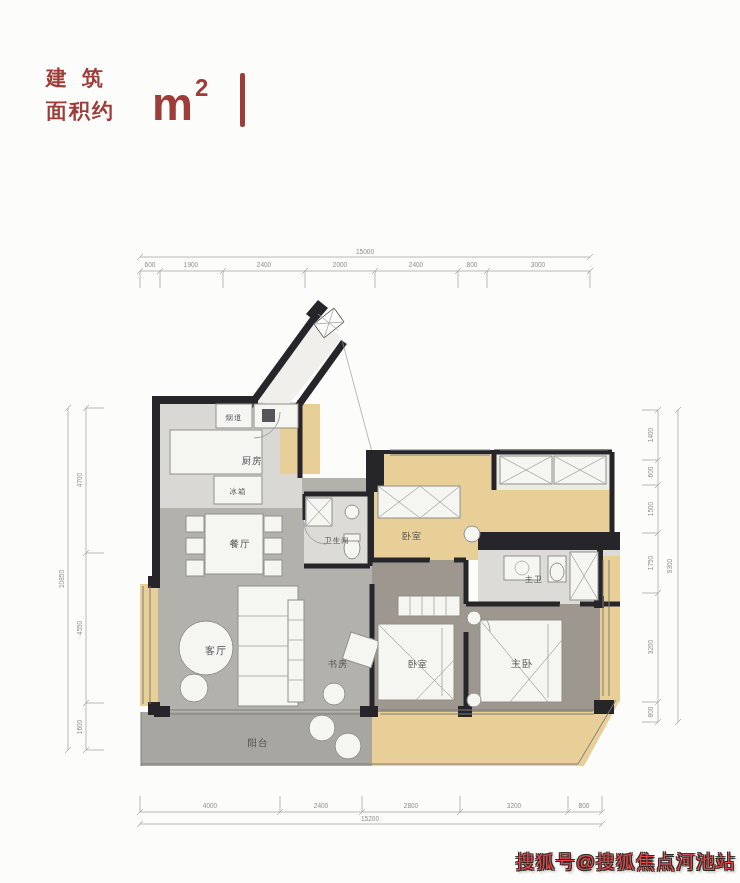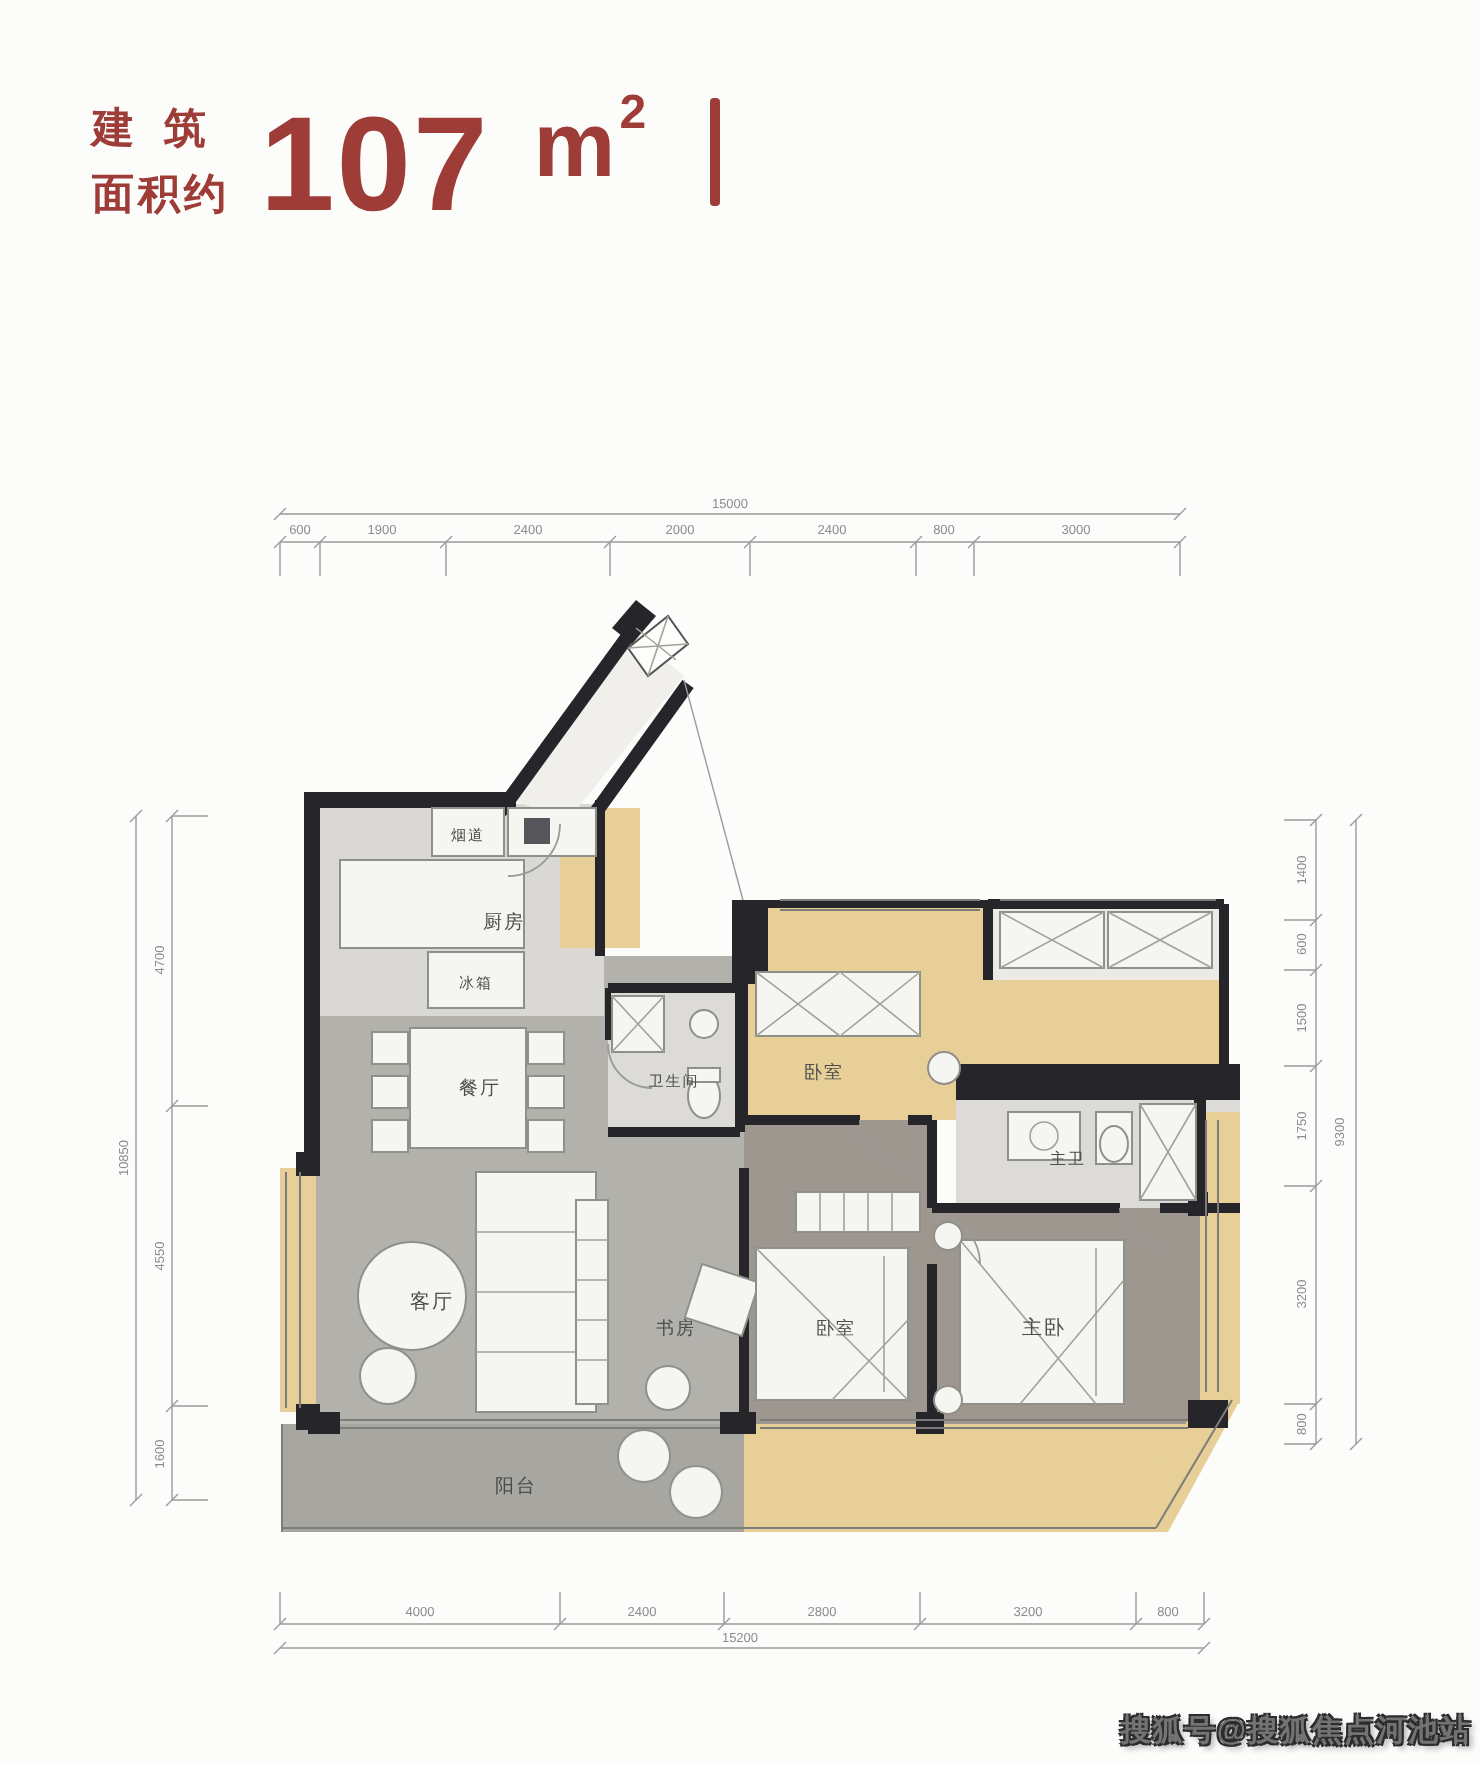--- a/index.html
+++ b/index.html
@@ -3,22 +3,22 @@
 <meta charset="utf-8">
 <style>
   html,body{margin:0;padding:0;background:#e9e9e9;}
   #page{
     position:relative;width:740px;height:883px;margin:0 auto;
     background:#fcfcfb;overflow:hidden;
     font-family:"Liberation Sans","DejaVu Sans",sans-serif;
   }
   
   .header{
-    position:absolute;top:49px;left:46px;right:10px;
-    display:flex;align-items:flex-start;color:var(--accent,#9e3c38);
+    position:absolute;top:62px;left:46px;right:10px;
+    display:flex;align-items:flex-end;color:var(--accent,#9e3c38);
   }
   .hdr-prefix{font-size:21px;font-weight:700;line-height:1.55;margin-right:12px;white-space:nowrap;}
   .hdr-prefix .l1{letter-spacing:15px;}
   .hdr-prefix .l2{letter-spacing:2px;}
   .hdr-number{font-size:67px;font-weight:600;letter-spacing:1px;line-height:1;}
   .hdr-unit{font-size:46px;font-weight:600;line-height:1;margin-left:22px;}
   .hdr-sup{font-size:24px;font-weight:600;position:relative;top:-24px;left:2px;}
   .hdr-divider{width:5px;height:54px;background:var(--accent,#9e3c38);margin:0 30px 0 34px;border-radius:2px;}
   .hdr-layout{font-size:45px;font-weight:700;letter-spacing:3px;white-space:nowrap;}
   
@@ -27,35 +27,34 @@
   .dtext{font-size:6.5px;fill:#8d8d8d;text-anchor:middle;}
   .wall{stroke:#26262a;fill:none;}
   .win{stroke:#7c7c78;stroke-width:1;fill:none;}
   .furn{fill:#f5f5f2;stroke:#90908b;stroke-width:1;}
   .furnline{stroke:#a2a29d;stroke-width:.8;fill:none;}
   .rlabel{fill:#4c4c4c;text-anchor:middle;letter-spacing:1px;}
   .arc{stroke:#9a9a96;stroke-width:.9;fill:none;}
   
   .watermark{
     position:absolute;right:4px;bottom:8px;
-    font-size:15px;font-weight:700;letter-spacing:1px;color:#737373;
+    font-size:19px;font-weight:400;letter-spacing:1px;color:#ef4444;
     text-shadow:-1px -1px 0 #2c2c2c,1px -1px 0 #2c2c2c,-1px 1px 0 #2c2c2c,1px 1px 0 #2c2c2c,2px 2px 3px rgba(0,0,0,.45);
   }
 </style>
 </head>
 <body>
 
 <div id="page">
 
   <div class="header">
     <div class="hdr-prefix">
       <div class="l1">建筑</div>
       <div class="l2">面积约</div>
     </div>
-    <div class="hdr-number">107</div>
     <div class="hdr-unit"><span>m</span><span class="hdr-sup">2</span></div>
     <div class="hdr-divider"></div>
   </div>
 
   <svg id="plan" viewBox="0 0 740 883">
 
     <g>
       <path class="dim" d="M140,257 H590 M140,271 H590
         M140,271 V288 M160,271 V288 M223,271 V288 M305,271 V288 M375,271 V288 M458,271 V288 M487,271 V288 M590,271 V288"></path>
       <path class="dim" d="M137,274l6,-6 M157,274l6,-6 M220,274l6,-6 M302,274l6,-6 M372,274l6,-6 M455,274l6,-6 M484,274l6,-6 M587,274l6,-6 M137,260l6,-6 M587,260l6,-6"></path>

